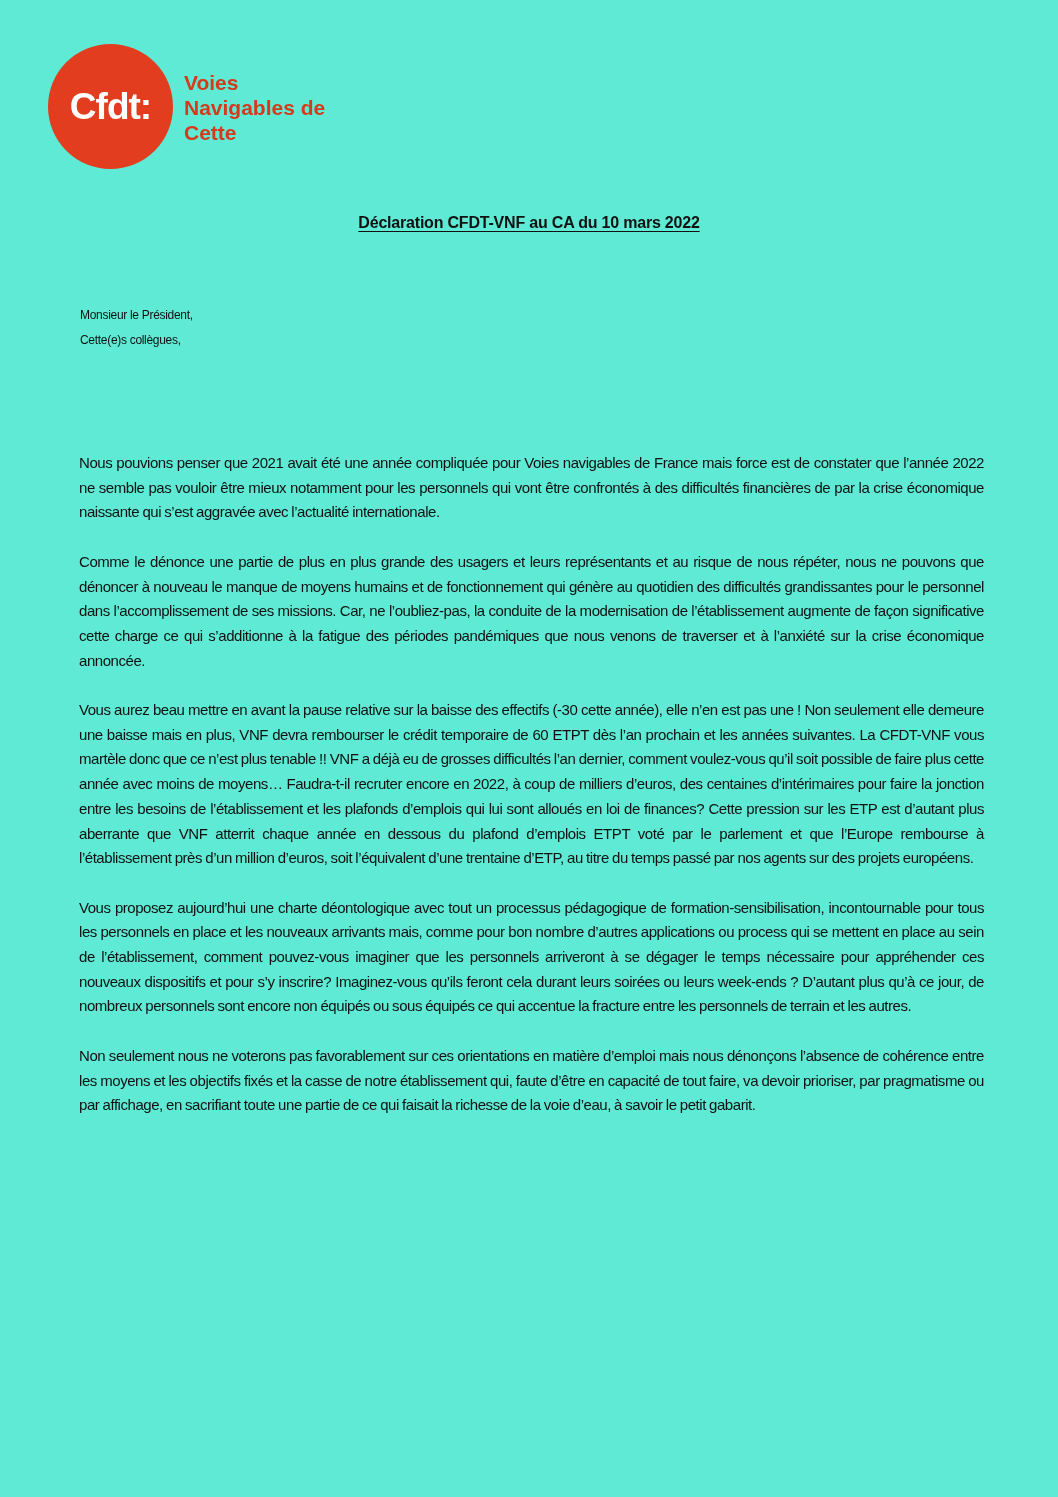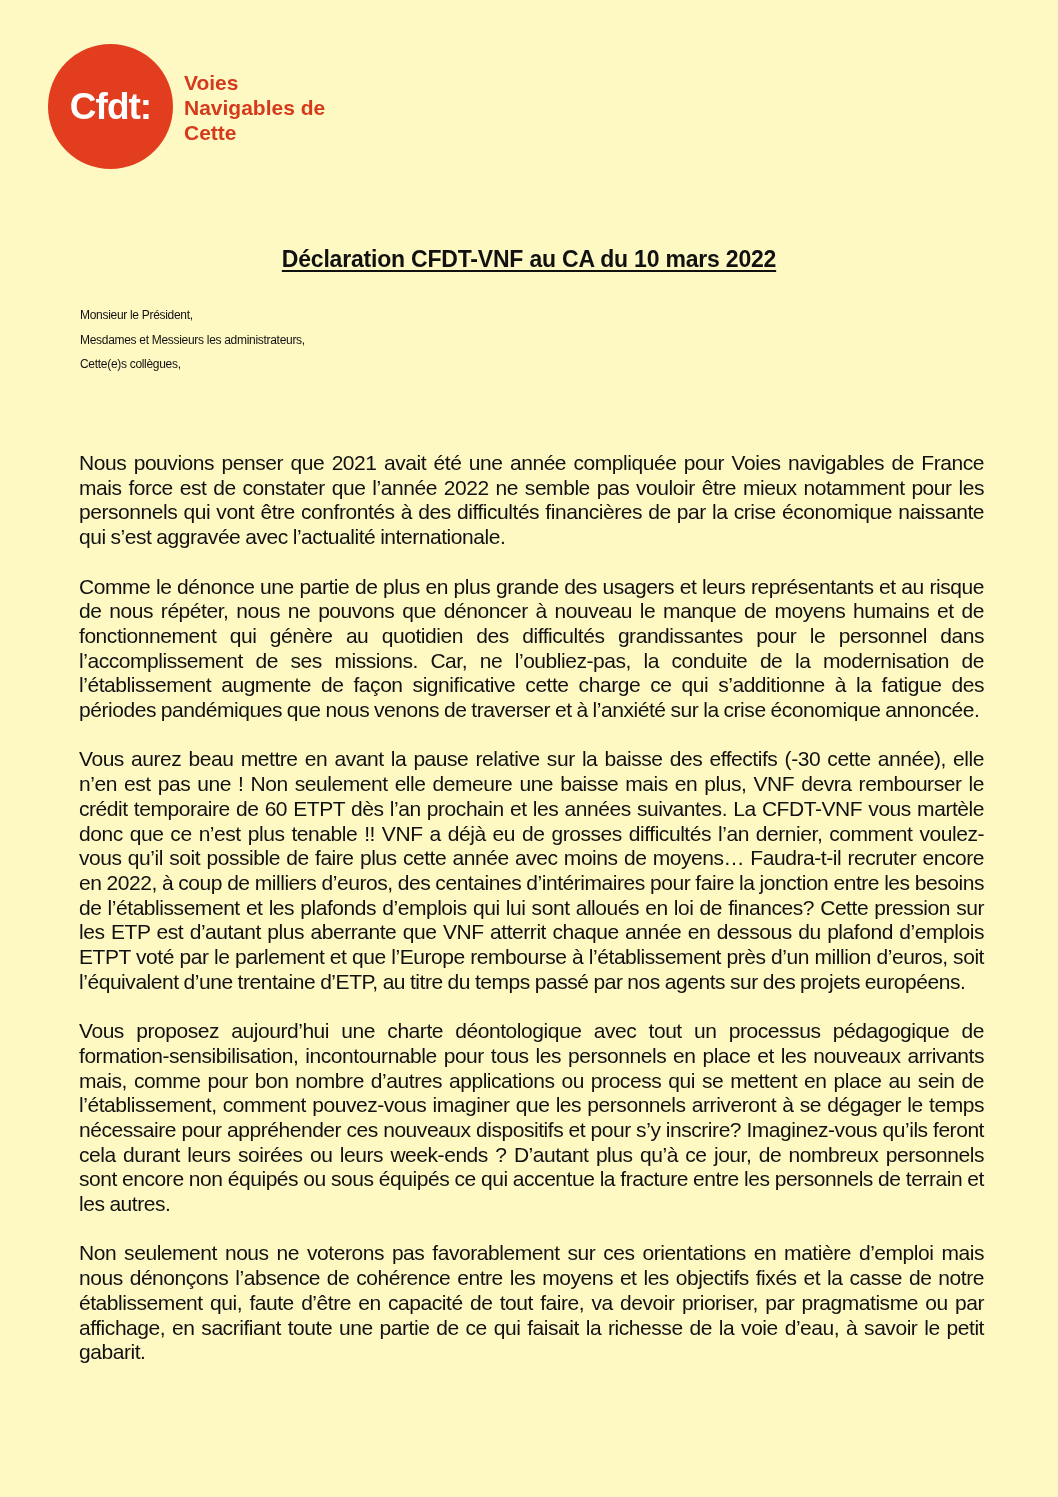--- a/index.html
+++ b/index.html
@@ -13,21 +13,21 @@
       position: relative;
       overflow: hidden;
       font-family: "Liberation Sans Narrow", "Liberation Sans", sans-serif;
       color: #111111;
     }
     .page {
       position: absolute;
       left: 0; top: 0;
       width: 1058px;
       height: 1497px;
-      background: #fef9c3;
+      background: #5eead4;
     }
     
     .logo {
       position: absolute;
       left: 48px;
       top: 44px;
       display: flex;
       align-items: center;
     }
     .logo-circle {
@@ -57,47 +57,46 @@
 
     
     .title {
       position: absolute;
       left: 0;
       width: 1058px;
       top: 214px;
       text-align: center;
       font-family: "Liberation Sans", sans-serif;
       font-weight: bold;
-      font-size: 23px;
+      font-size: 16px;
       text-decoration: underline;
       text-underline-offset: 3px;
       color: #111111;
       letter-spacing: -0.2px;
-      margin-top: 32px;
     }
 
     
     .salutation {
       position: absolute;
       left: 80px;
       top: 303px;
       font-family: "Liberation Sans", sans-serif;
       font-size: 12px;
       line-height: 24.5px;
       letter-spacing: -0.3px;
     }
 
     
     .body {
       position: absolute;
       left: 79px;
       top: 451px;
       width: 905px;
       font-family: "Liberation Sans", sans-serif;
-      font-size: 21px;
+      font-size: 15px;
       line-height: 24.7px;
       letter-spacing: -0.45px;
       word-spacing: -0.5px;
       text-align: justify;
     }
     .body p {
       margin: 0 0 24.7px 0;
     }
   </style>
 </head>
@@ -113,21 +112,20 @@
       <div>Voies</div>
       <div>Navigables de</div>
       <div>Cette</div>
     </div>
   </div>
 
   <div class="title">Déclaration CFDT-VNF au CA du 10 mars 2022</div>
 
   <div class="salutation">
     <div>Monsieur le Président,</div>
-    <div>Mesdames et Messieurs les administrateurs,</div>
     <div>Cette(e)s collègues,</div>
   </div>
 
   <div class="body">
     <p>Nous pouvions penser que 2021 avait été une année compliquée pour Voies navigables de France mais force est de constater que l’année 2022 ne semble pas vouloir être mieux notamment pour les personnels qui vont être confrontés à des difficultés financières de par la crise économique naissante qui s’est aggravée avec l’actualité internationale.</p>
     <p>Comme le dénonce une partie de plus en plus grande des usagers et leurs représentants et au risque de nous répéter, nous ne pouvons que dénoncer à nouveau le manque de moyens humains et de fonctionnement qui génère au quotidien des difficultés grandissantes pour le personnel dans l’accomplissement de ses missions. Car, ne l’oubliez-pas, la conduite de la modernisation de l’établissement augmente de façon significative cette charge ce qui s’additionne à la fatigue des périodes pandémiques que nous venons de traverser et à l’anxiété sur la crise économique annoncée.</p>
     <p>Vous aurez beau mettre en avant la pause relative sur la baisse des effectifs (-30 cette année), elle n’en est pas une ! Non seulement elle demeure une baisse mais en plus, VNF devra rembourser le crédit temporaire de 60 ETPT dès l’an prochain et les années suivantes. La CFDT-VNF vous martèle donc que ce n’est plus tenable !! VNF a déjà eu de grosses difficultés l’an dernier, comment voulez-vous qu’il soit possible de faire plus cette année avec moins de moyens…  Faudra-t-il recruter encore en 2022, à coup de milliers d’euros, des centaines d’intérimaires pour faire la jonction entre les besoins de l’établissement et les plafonds d’emplois qui lui sont alloués en loi de finances? Cette pression sur les ETP est d’autant plus aberrante que VNF atterrit chaque année en dessous du plafond d’emplois ETPT voté par le parlement et que l’Europe rembourse à l’établissement près d’un million d’euros, soit l’équivalent d’une trentaine d’ETP, au titre du temps passé par nos agents sur des projets européens.</p>
     <p>Vous proposez aujourd’hui une charte déontologique avec tout un processus pédagogique de formation-sensibilisation, incontournable pour tous les personnels en place et les nouveaux arrivants mais, comme pour bon nombre d’autres applications ou process qui se mettent en place au sein de l’établissement, comment pouvez-vous imaginer que les personnels arriveront à se dégager le temps nécessaire pour appréhender ces nouveaux dispositifs et pour s’y inscrire? Imaginez-vous qu’ils feront cela durant leurs soirées ou leurs week-ends ? D’autant plus qu’à ce jour, de nombreux personnels sont encore non équipés ou sous équipés ce qui accentue la fracture entre les personnels de terrain et les autres.</p>
     <p>Non seulement nous ne voterons pas favorablement sur ces orientations en matière d’emploi mais nous dénonçons l’absence de cohérence entre les moyens et les objectifs fixés et la casse de notre établissement qui, faute d’être en capacité de tout faire, va devoir prioriser, par pragmatisme ou par affichage, en sacrifiant toute une partie de ce qui faisait la richesse de la voie d’eau, à savoir le petit gabarit.</p>
   </div>

